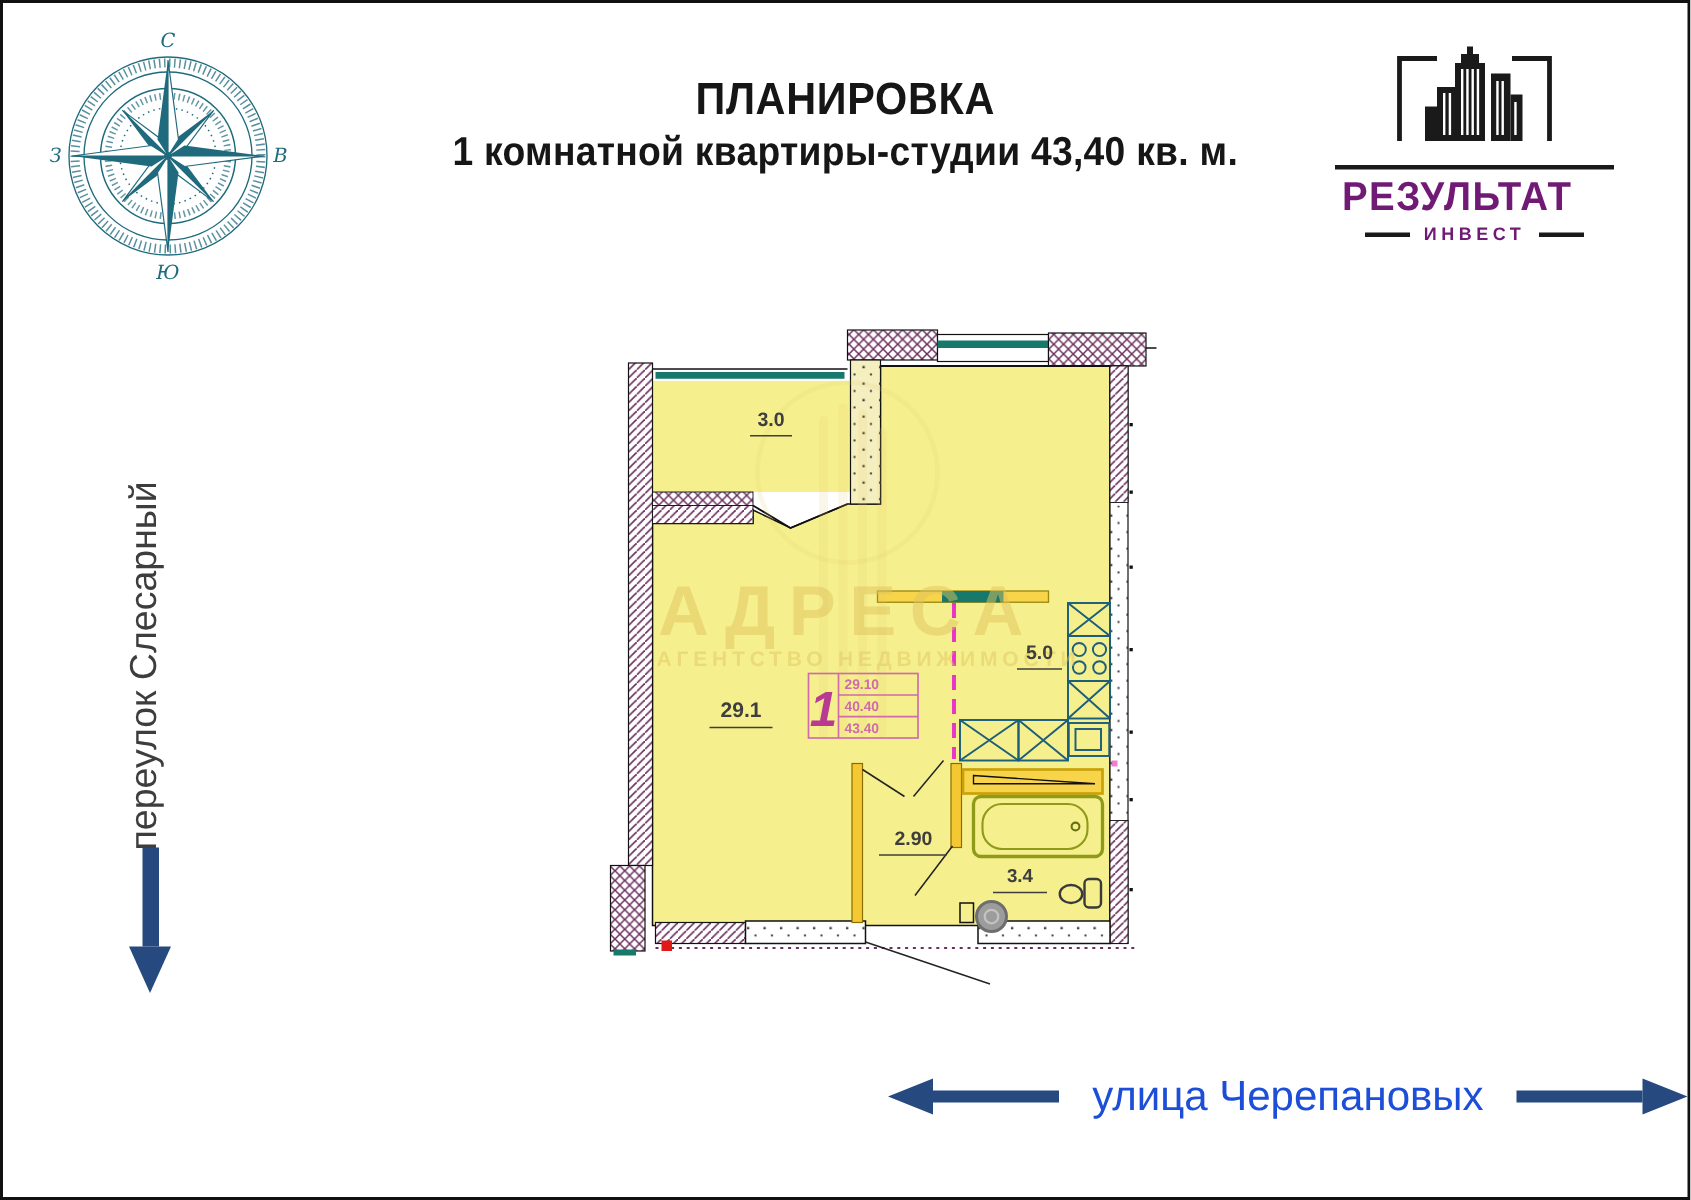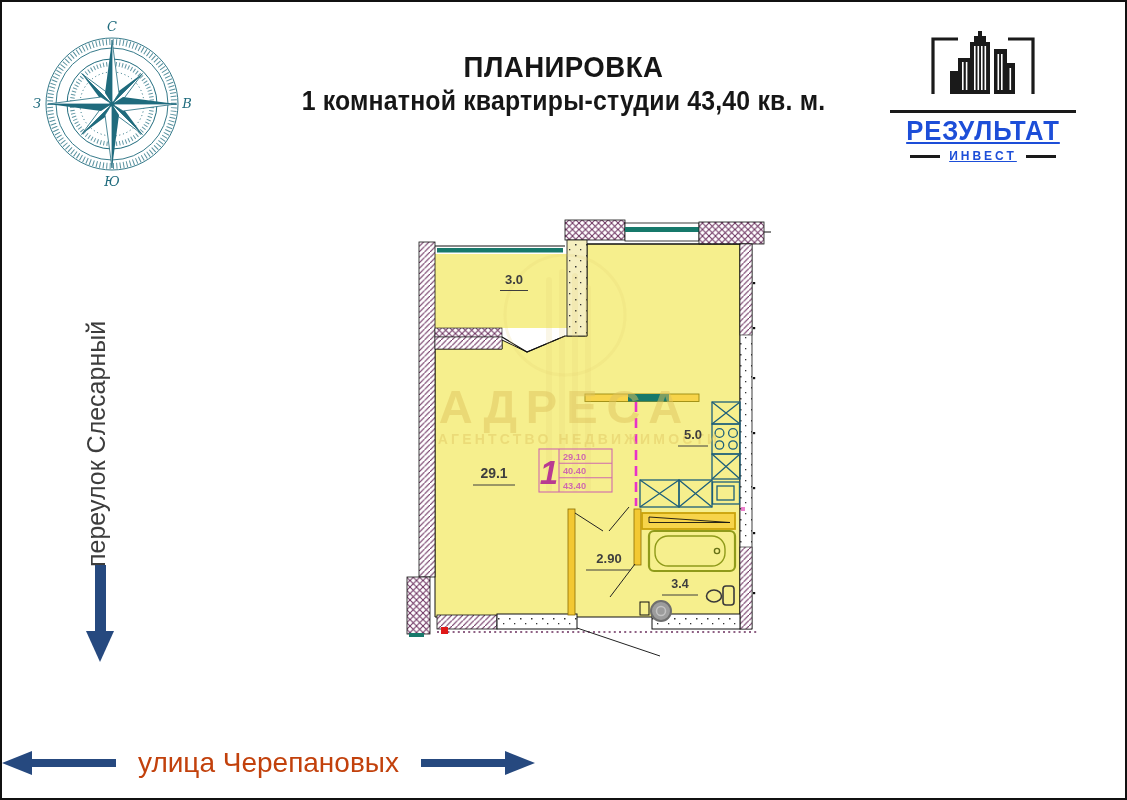--- a/index.html
+++ b/index.html
@@ -4,37 +4,37 @@
 <style>
   html,body{margin:0;padding:0;background:#fff;}
   .page{position:relative;width:1127px;height:800px;background:#fff;border:2px solid #111;
         box-sizing:border-box;overflow:hidden;font-family:"Liberation Sans",sans-serif;}
   
   .title{position:absolute;left:0;top:48px;width:100%;text-align:center;color:#161616;
          transform:scaleX(.92);}
   .title .l1{font-size:30px;font-weight:800;letter-spacing:.5px;line-height:34px;}
   .title .l2{font-size:27px;font-weight:800;letter-spacing:.2px;line-height:34px;}
   
-  .logo{position:absolute;left:888px;top:26px;width:186px;text-align:center;color:#1d4ed8;text-decoration:underline;}
+  .logo{position:absolute;left:888px;top:26px;width:186px;color:#701a75;}
   .logo-rule{height:3px;background:#1a1a1a;margin:2px 0 3px 0;}
   .logo-name{font-size:27px;font-weight:800;letter-spacing:1px;transform:scaleX(.95);}
   .logo-sub{display:flex;align-items:center;justify-content:center;gap:9px;margin-top:2px;}
   .logo-sub .dash{width:30px;height:3px;background:#1a1a1a;}
   .logo-sub .txt{font-size:12px;font-weight:700;letter-spacing:3px;}
   
   .street-left{position:absolute;left:66px;top:280px;width:60px;}
   .street-left .txt{writing-mode:vertical-rl;transform:rotate(180deg);font-size:25px;color:#3d3d3d;
         height:285px;margin-left:14px;white-space:nowrap;}
   .arrow-down{position:absolute;left:84px;top:563px;width:28px;}
   .arrow-down .shaft{width:11px;height:66px;background:#26497f;margin:0 auto;}
   .arrow-down .head{width:0;height:0;border-left:14px solid transparent;border-right:14px solid transparent;
         border-top:31px solid #26497f;}
   
   .street-bottom{position:absolute;left:0;top:713px;width:100%;display:flex;align-items:center;
-        justify-content:flex-start;gap:22px;color:#c2410c;font-size:28px;margin-top:32px;}
+        justify-content:flex-end;gap:22px;color:#1d4ed8;font-size:28px;}
   .h-arrow{display:flex;align-items:center;}
   .h-arrow .shaft{width:84px;height:8px;background:#26497f;}
   .h-arrow .head-l{width:0;height:0;border-top:12px solid transparent;border-bottom:12px solid transparent;
         border-right:30px solid #26497f;}
   .h-arrow .head-r{width:0;height:0;border-top:12px solid transparent;border-bottom:12px solid transparent;
         border-left:30px solid #26497f;}
   .plan-svg{position:absolute;left:395px;top:195px;}
   .compass-svg{position:absolute;left:24px;top:16px;}
   .plan-label{font-weight:bold;fill:#3e3e3e;}
 </style>

